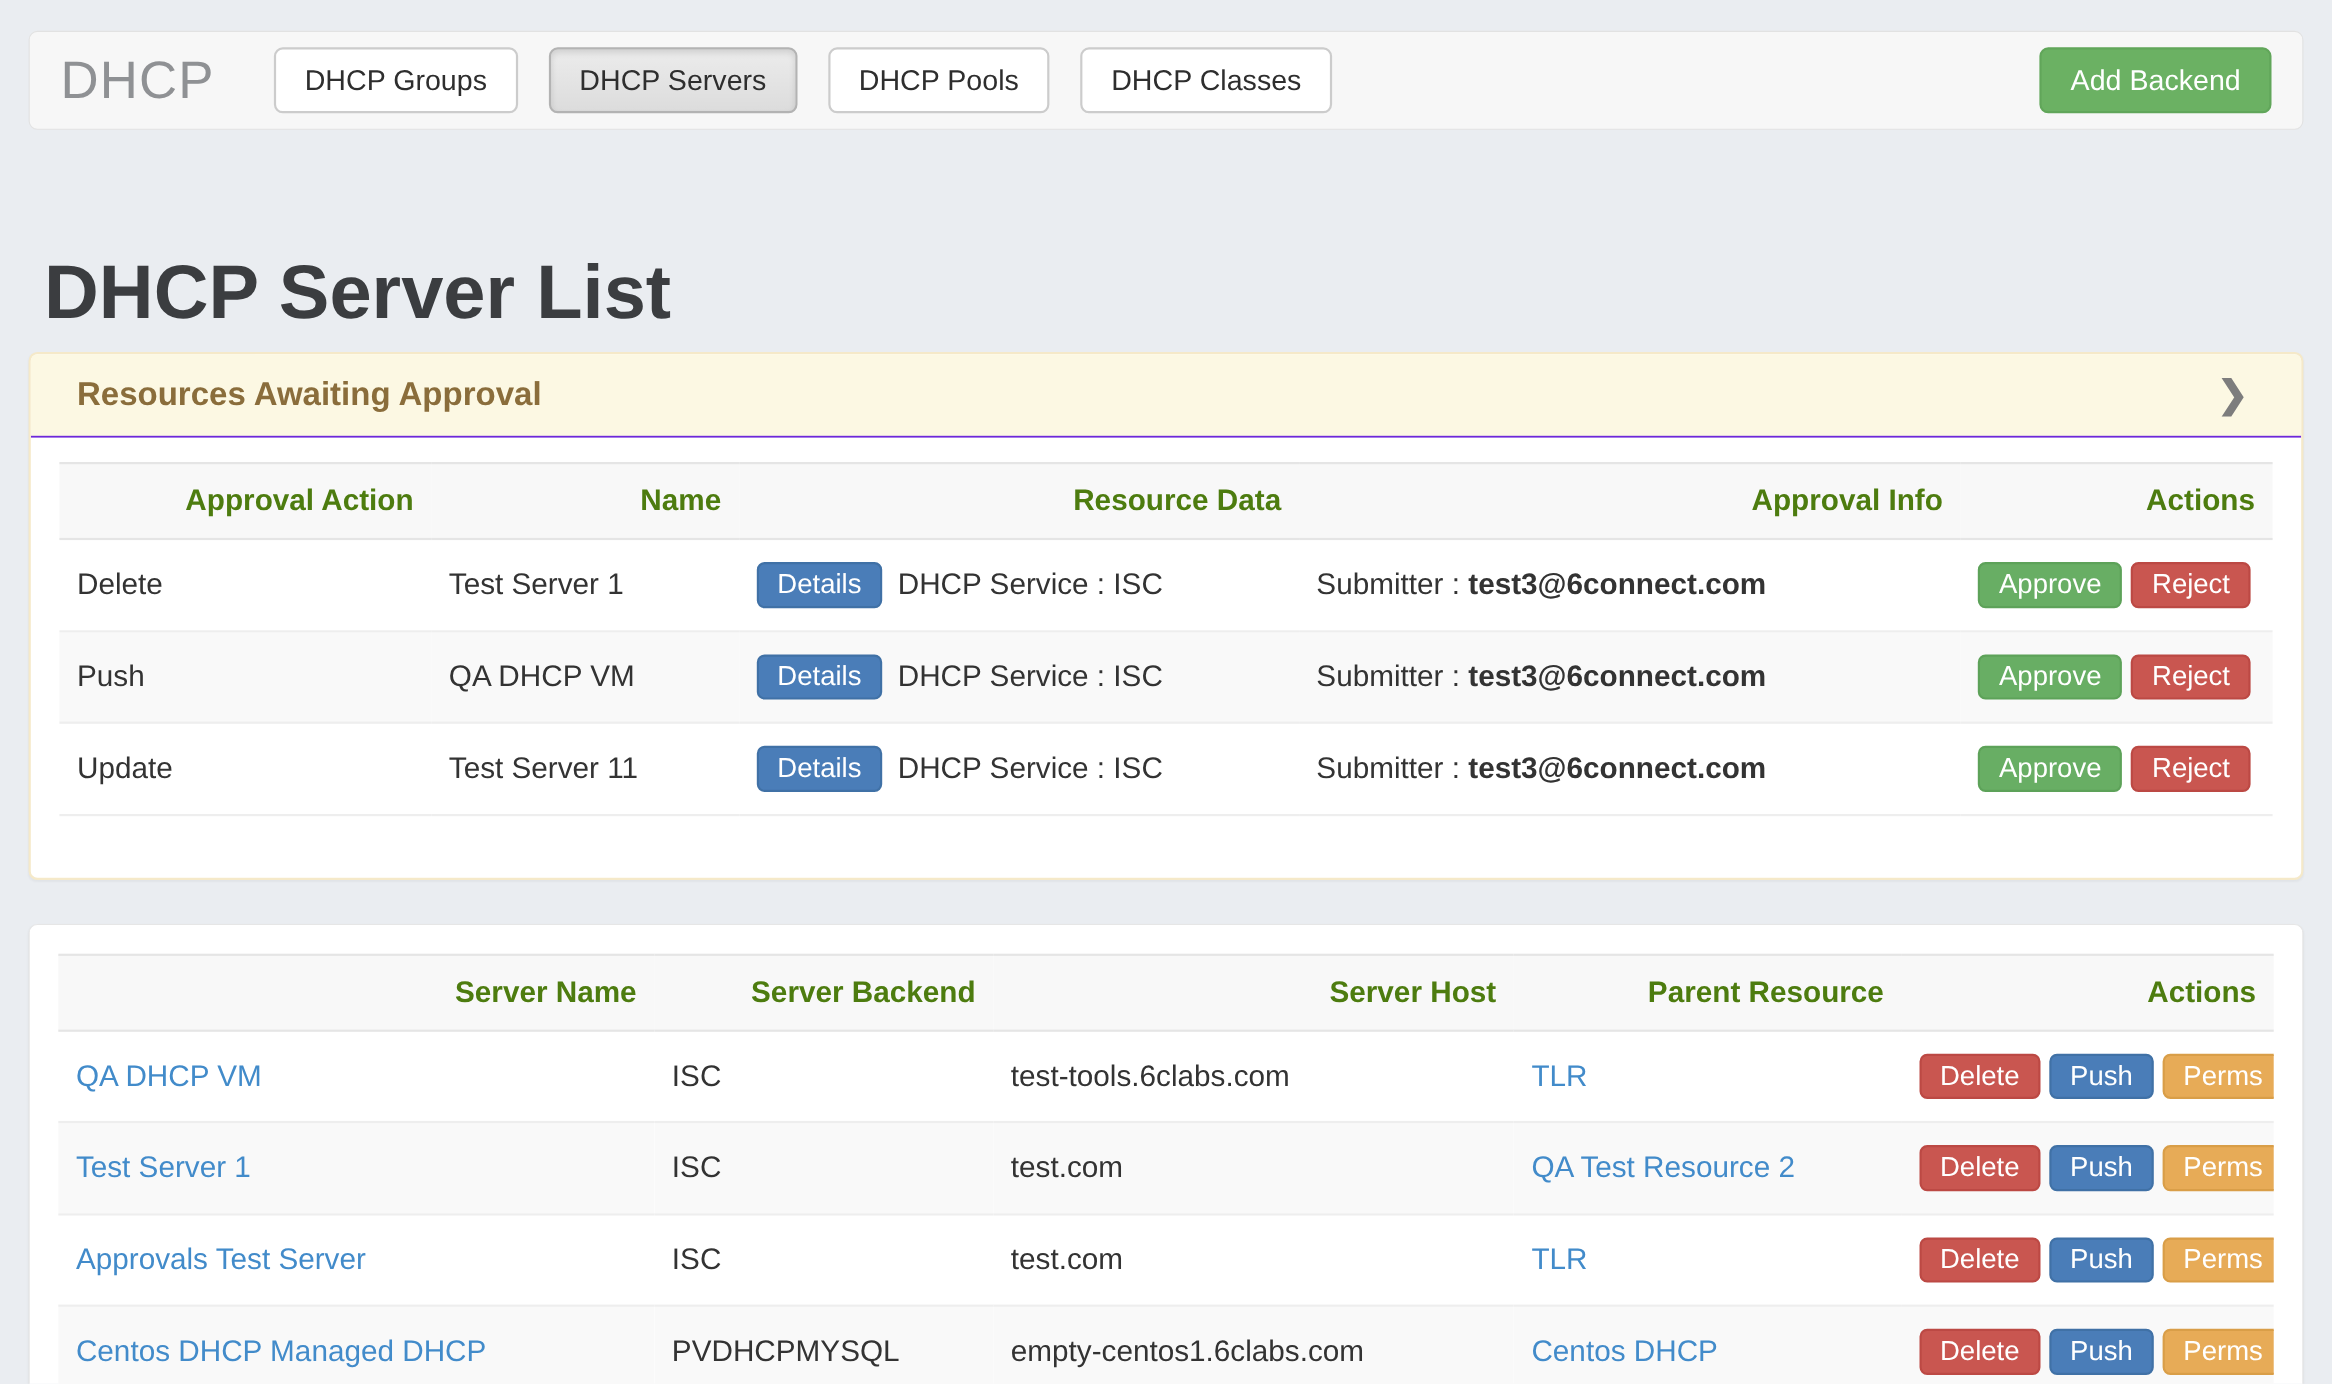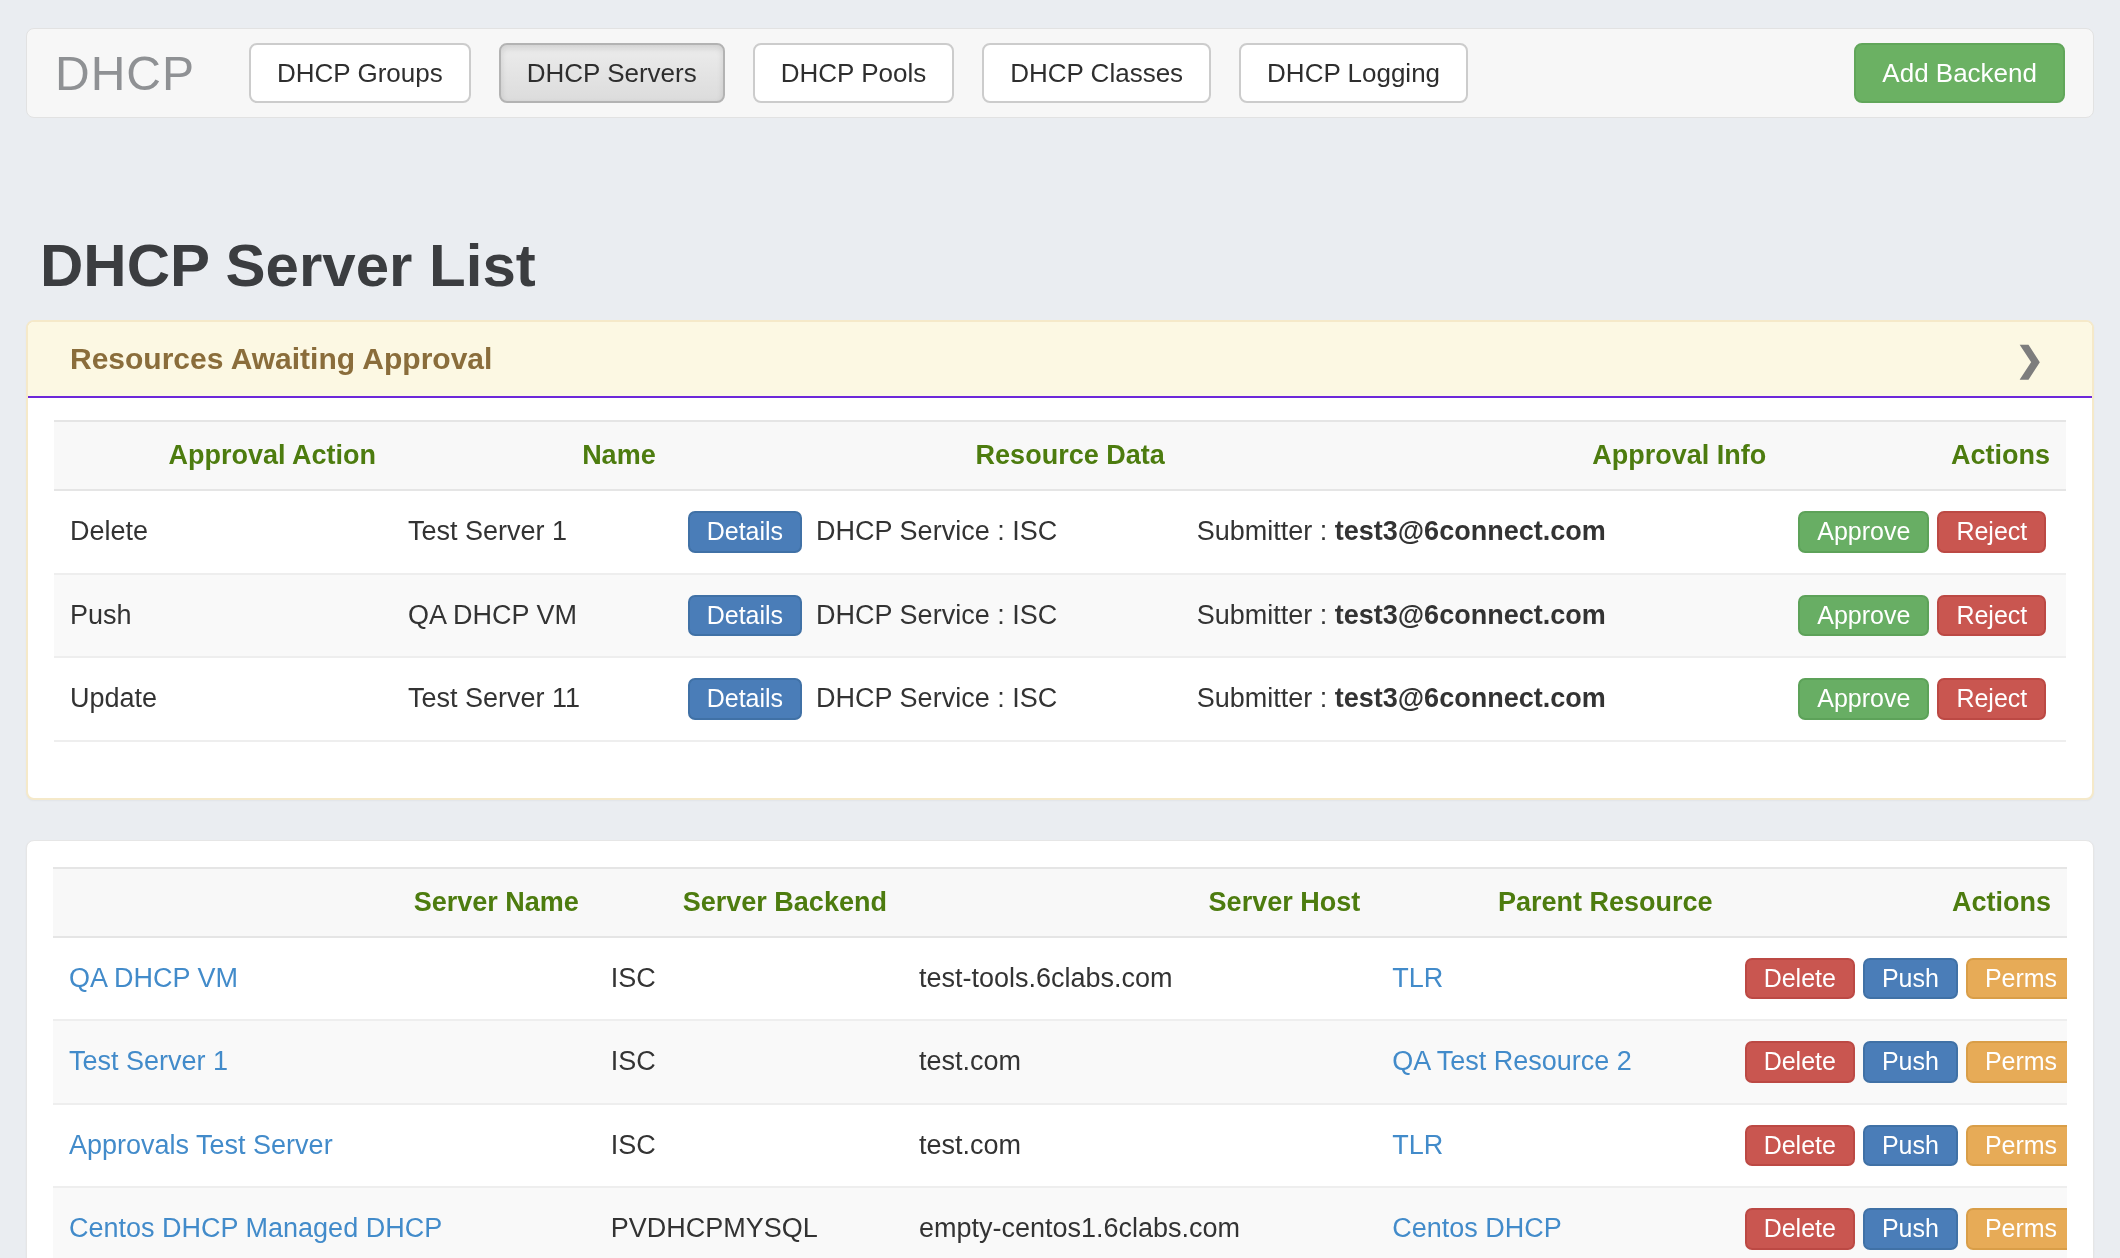--- a/index.html
+++ b/index.html
@@ -54,21 +54,21 @@
     background:#6bb163;
     border:2px solid #61a65a;
     border-radius:8px;
     padding:14px 26px;
     cursor:pointer;
     line-height:1.1;
   }
   
   h1.page-title {
     margin:118px 26px 24px 40px;
-    font-size:60px;
+    font-size:69px;
     line-height:60px;
     font-weight:bold;
     color:#3b3d40;
   }
   
   .panel {
     margin:0 26px;
     background:#ffffff;
     border:2px solid #f5e9c9;
     border-radius:8px;
@@ -152,21 +152,20 @@
 </style>
 </head>
 <body>
 
 <div class="topbar">
   <span class="brand">DHCP</span>
   <button class="tab">DHCP Groups</button>
   <button class="tab active">DHCP Servers</button>
   <button class="tab">DHCP Pools</button>
   <button class="tab">DHCP Classes</button>
-  <button class="tab">DHCP Logging</button>
   <button class="btn-add">Add Backend</button>
 </div>
 
 <h1 class="page-title">DHCP Server List</h1>
 
 <section class="panel">
   <div class="panel-heading">
     <span>Resources Awaiting Approval</span>
     <span class="chevron">❯</span>
   </div>

